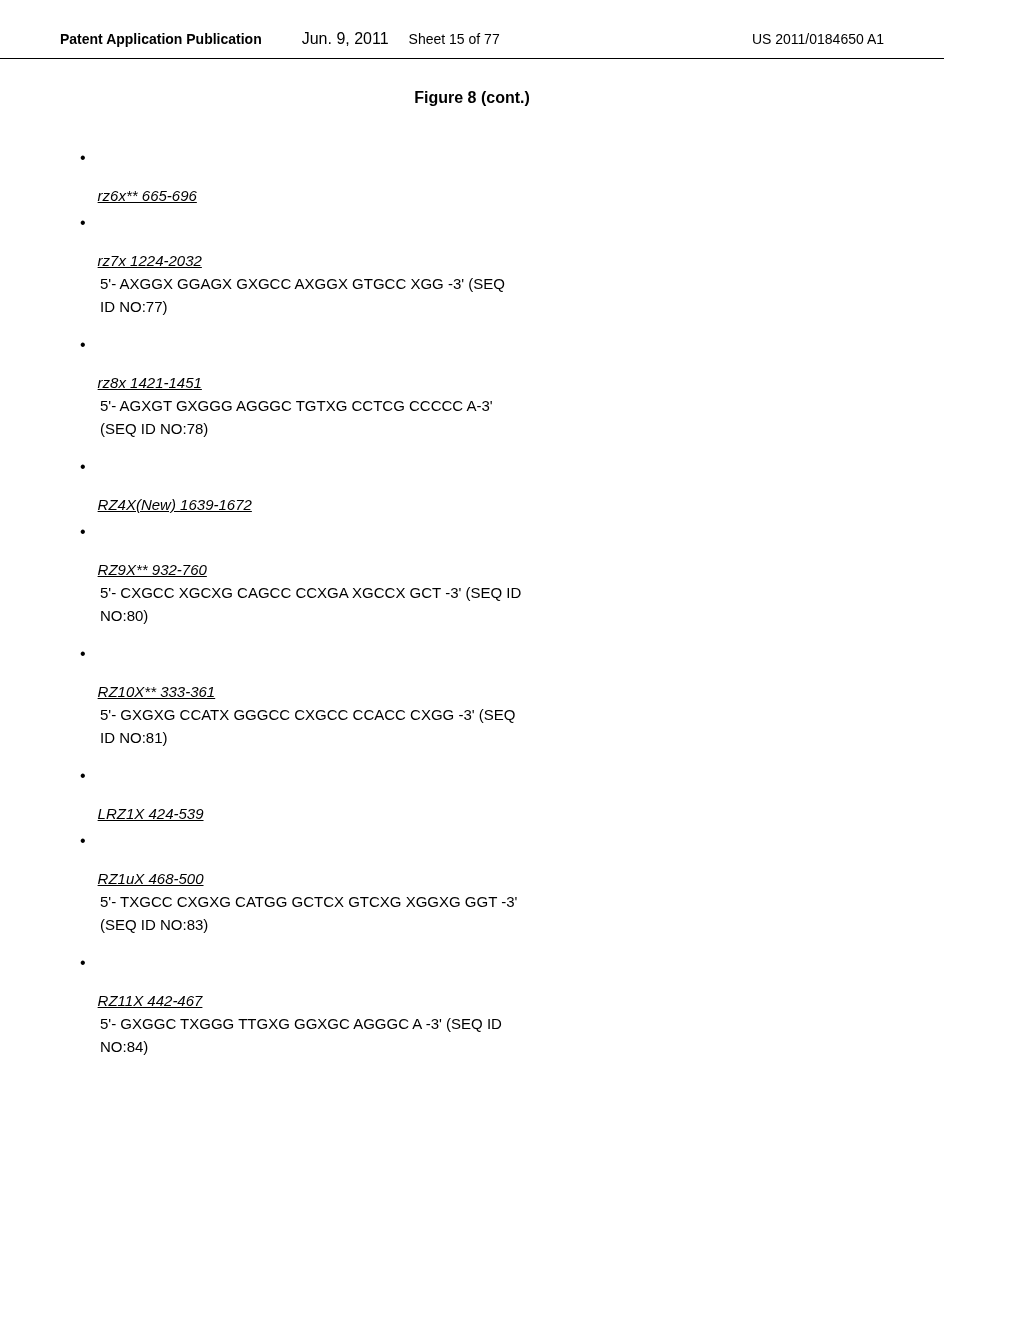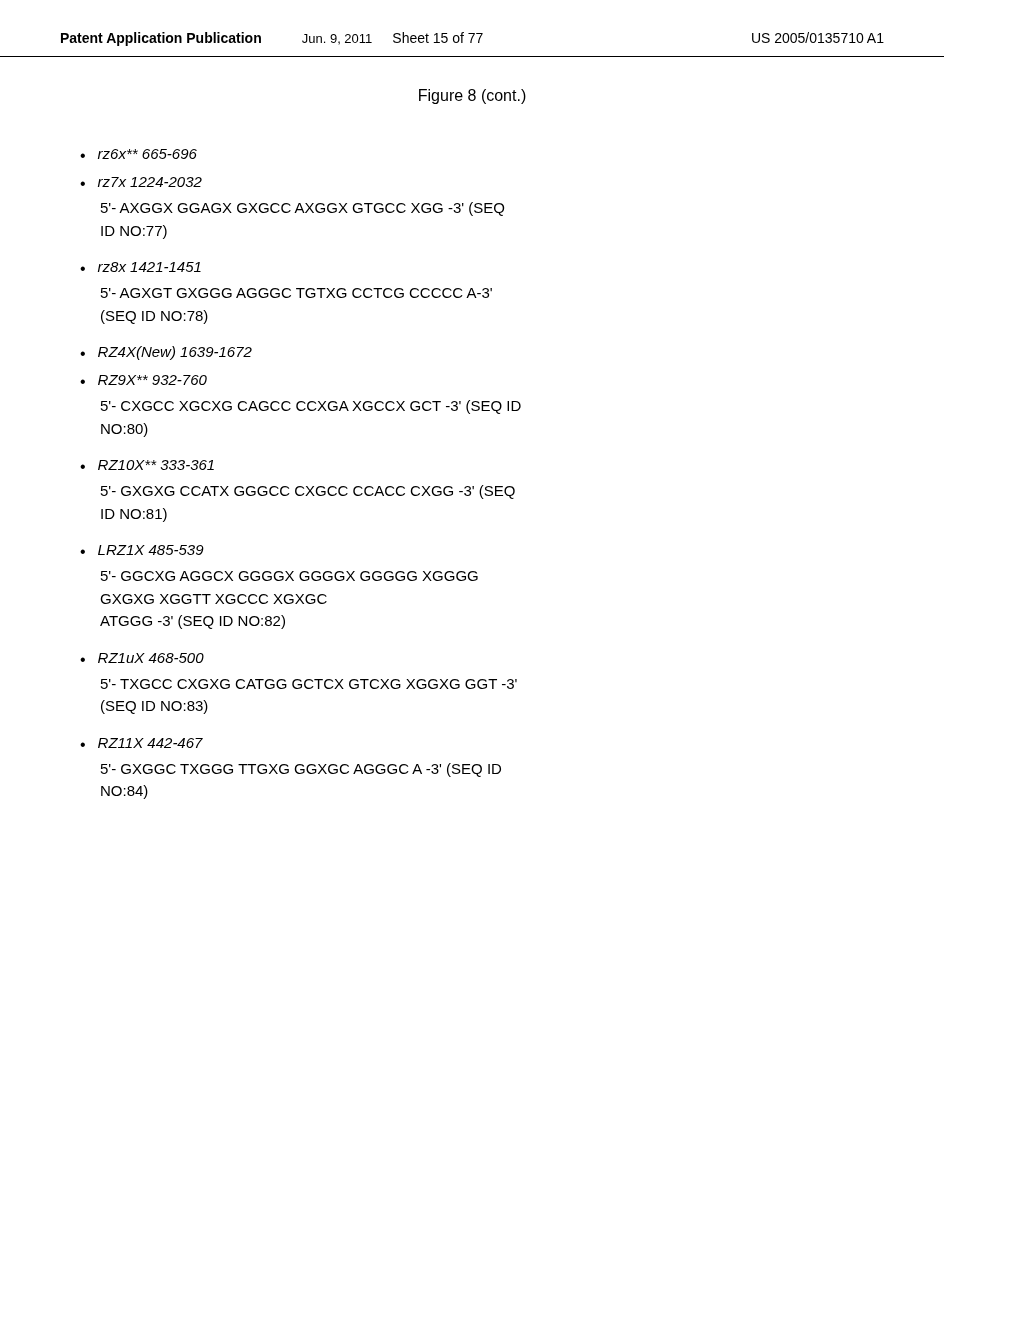--- a/index.html
+++ b/index.html
@@ -32,41 +32,41 @@
     }
 
     .header-publication {
       font-size: 14px;
       font-weight: bold;
       flex: 0 0 auto;
       margin-right: 40px;
     }
 
     .header-date {
-      font-size: 13px;
+      font-size: 16px;
       flex: 0 0 auto;
       margin-right: 20px;
     }
 
     .header-sheet {
       font-size: 14px;
       flex: 0 0 auto;
       margin-right: 24px;
     }
 
     .header-patent {
       font-size: 14px;
       flex: 0 0 auto;
       margin-left: auto;
     }
 
     .figure-title {
       text-align: center;
       font-size: 16px;
-      font-weight: normal;
+      font-weight: bold;
       padding: 30px 0 30px 0;
     }
 
     .content {
       padding: 10px 80px 40px 80px;
     }
 
     .list-item {
       display: flex;
       align-items: flex-start;
@@ -76,21 +76,23 @@
     .bullet {
       font-size: 16px;
       margin-right: 12px;
       margin-top: 2px;
       flex-shrink: 0;
     }
 
     .item-label {
       font-size: 15px;
       font-style: italic;
+      text-decoration: underline;
       font-family: Arial, sans-serif;
+      margin-top: 40px;
     }
 
     .sequence-text {
       font-size: 15px;
       margin-left: 0;
       margin-bottom: 16px;
       line-height: 1.5;
       padding-left: 20px;
     }
 
@@ -100,21 +102,21 @@
   </style>
 </head>
 <body>
 
 <div class="page">
 
   <div class="header">
     <span class="header-publication">Patent Application Publication</span>
     <span class="header-date">Jun. 9, 2011</span>
     <span class="header-sheet">Sheet 15 of 77</span>
-    <span class="header-patent">US 2005/0135710 A1</span>
+    <span class="header-patent">US 2011/0184650 A1</span>
   </div>
 
   <div class="figure-title">Figure 8 (cont.)</div>
 
   <div class="content" id="entries-container">
   <div class="entry">
         <div class="list-item">
           <span class="bullet">•</span>
           <span class="item-label">rz6x** 665-696</span>
         </div>
@@ -149,23 +151,22 @@
       <div class="entry">
         <div class="list-item">
           <span class="bullet">•</span>
           <span class="item-label">RZ10X** 333-361</span>
         </div>
         <div class="sequence-text">5'- GXGXG CCATX GGGCC CXGCC CCACC CXGG -3' (SEQ<br>ID NO:81)</div>
       </div>
       <div class="entry">
         <div class="list-item">
           <span class="bullet">•</span>
-          <span class="item-label">LRZ1X 485-539</span>
+          <span class="item-label">LRZ1X 424-539</span>
         </div>
-        <div class="sequence-text">5'- GGCXG AGGCX GGGGX GGGGX GGGGG XGGGG<br>GXGXG XGGTT XGCCC XGXGC<br>ATGGG -3' (SEQ ID NO:82)</div>
       </div>
       <div class="entry">
         <div class="list-item">
           <span class="bullet">•</span>
           <span class="item-label">RZ1uX 468-500</span>
         </div>
         <div class="sequence-text">5'- TXGCC CXGXG CATGG GCTCX GTCXG XGGXG GGT -3'<br>(SEQ ID NO:83)</div>
       </div>
       <div class="entry">
         <div class="list-item">

